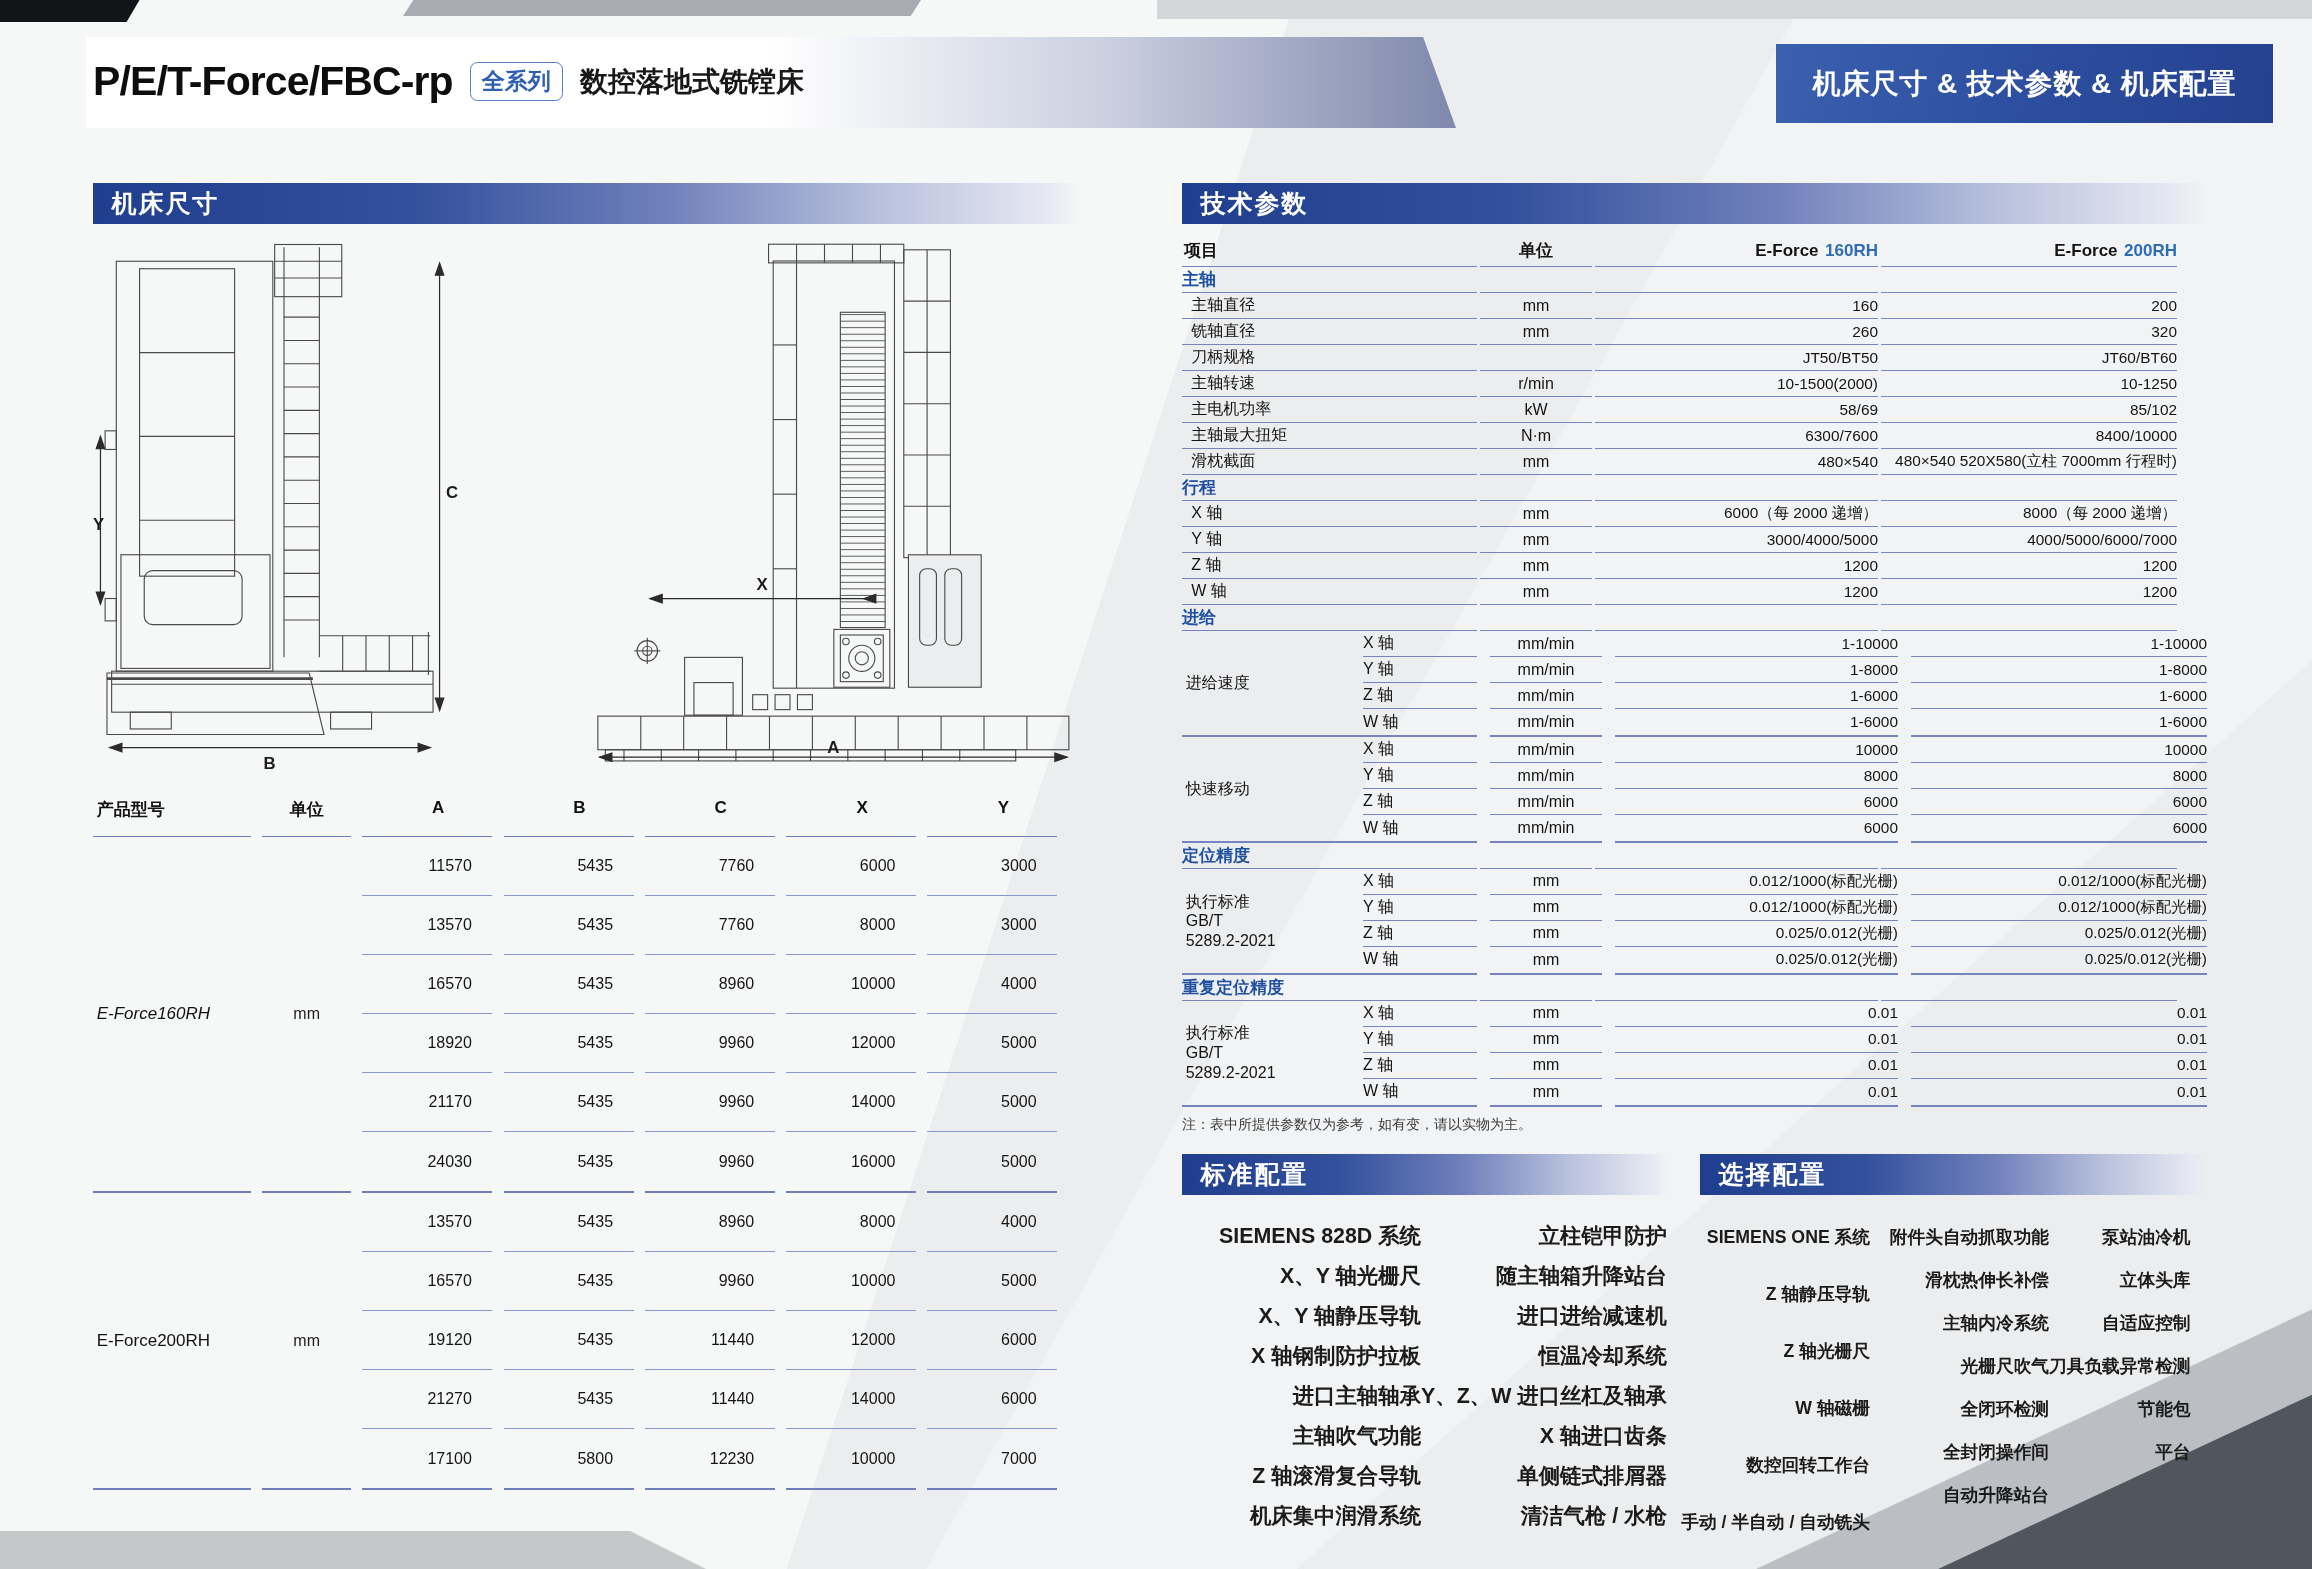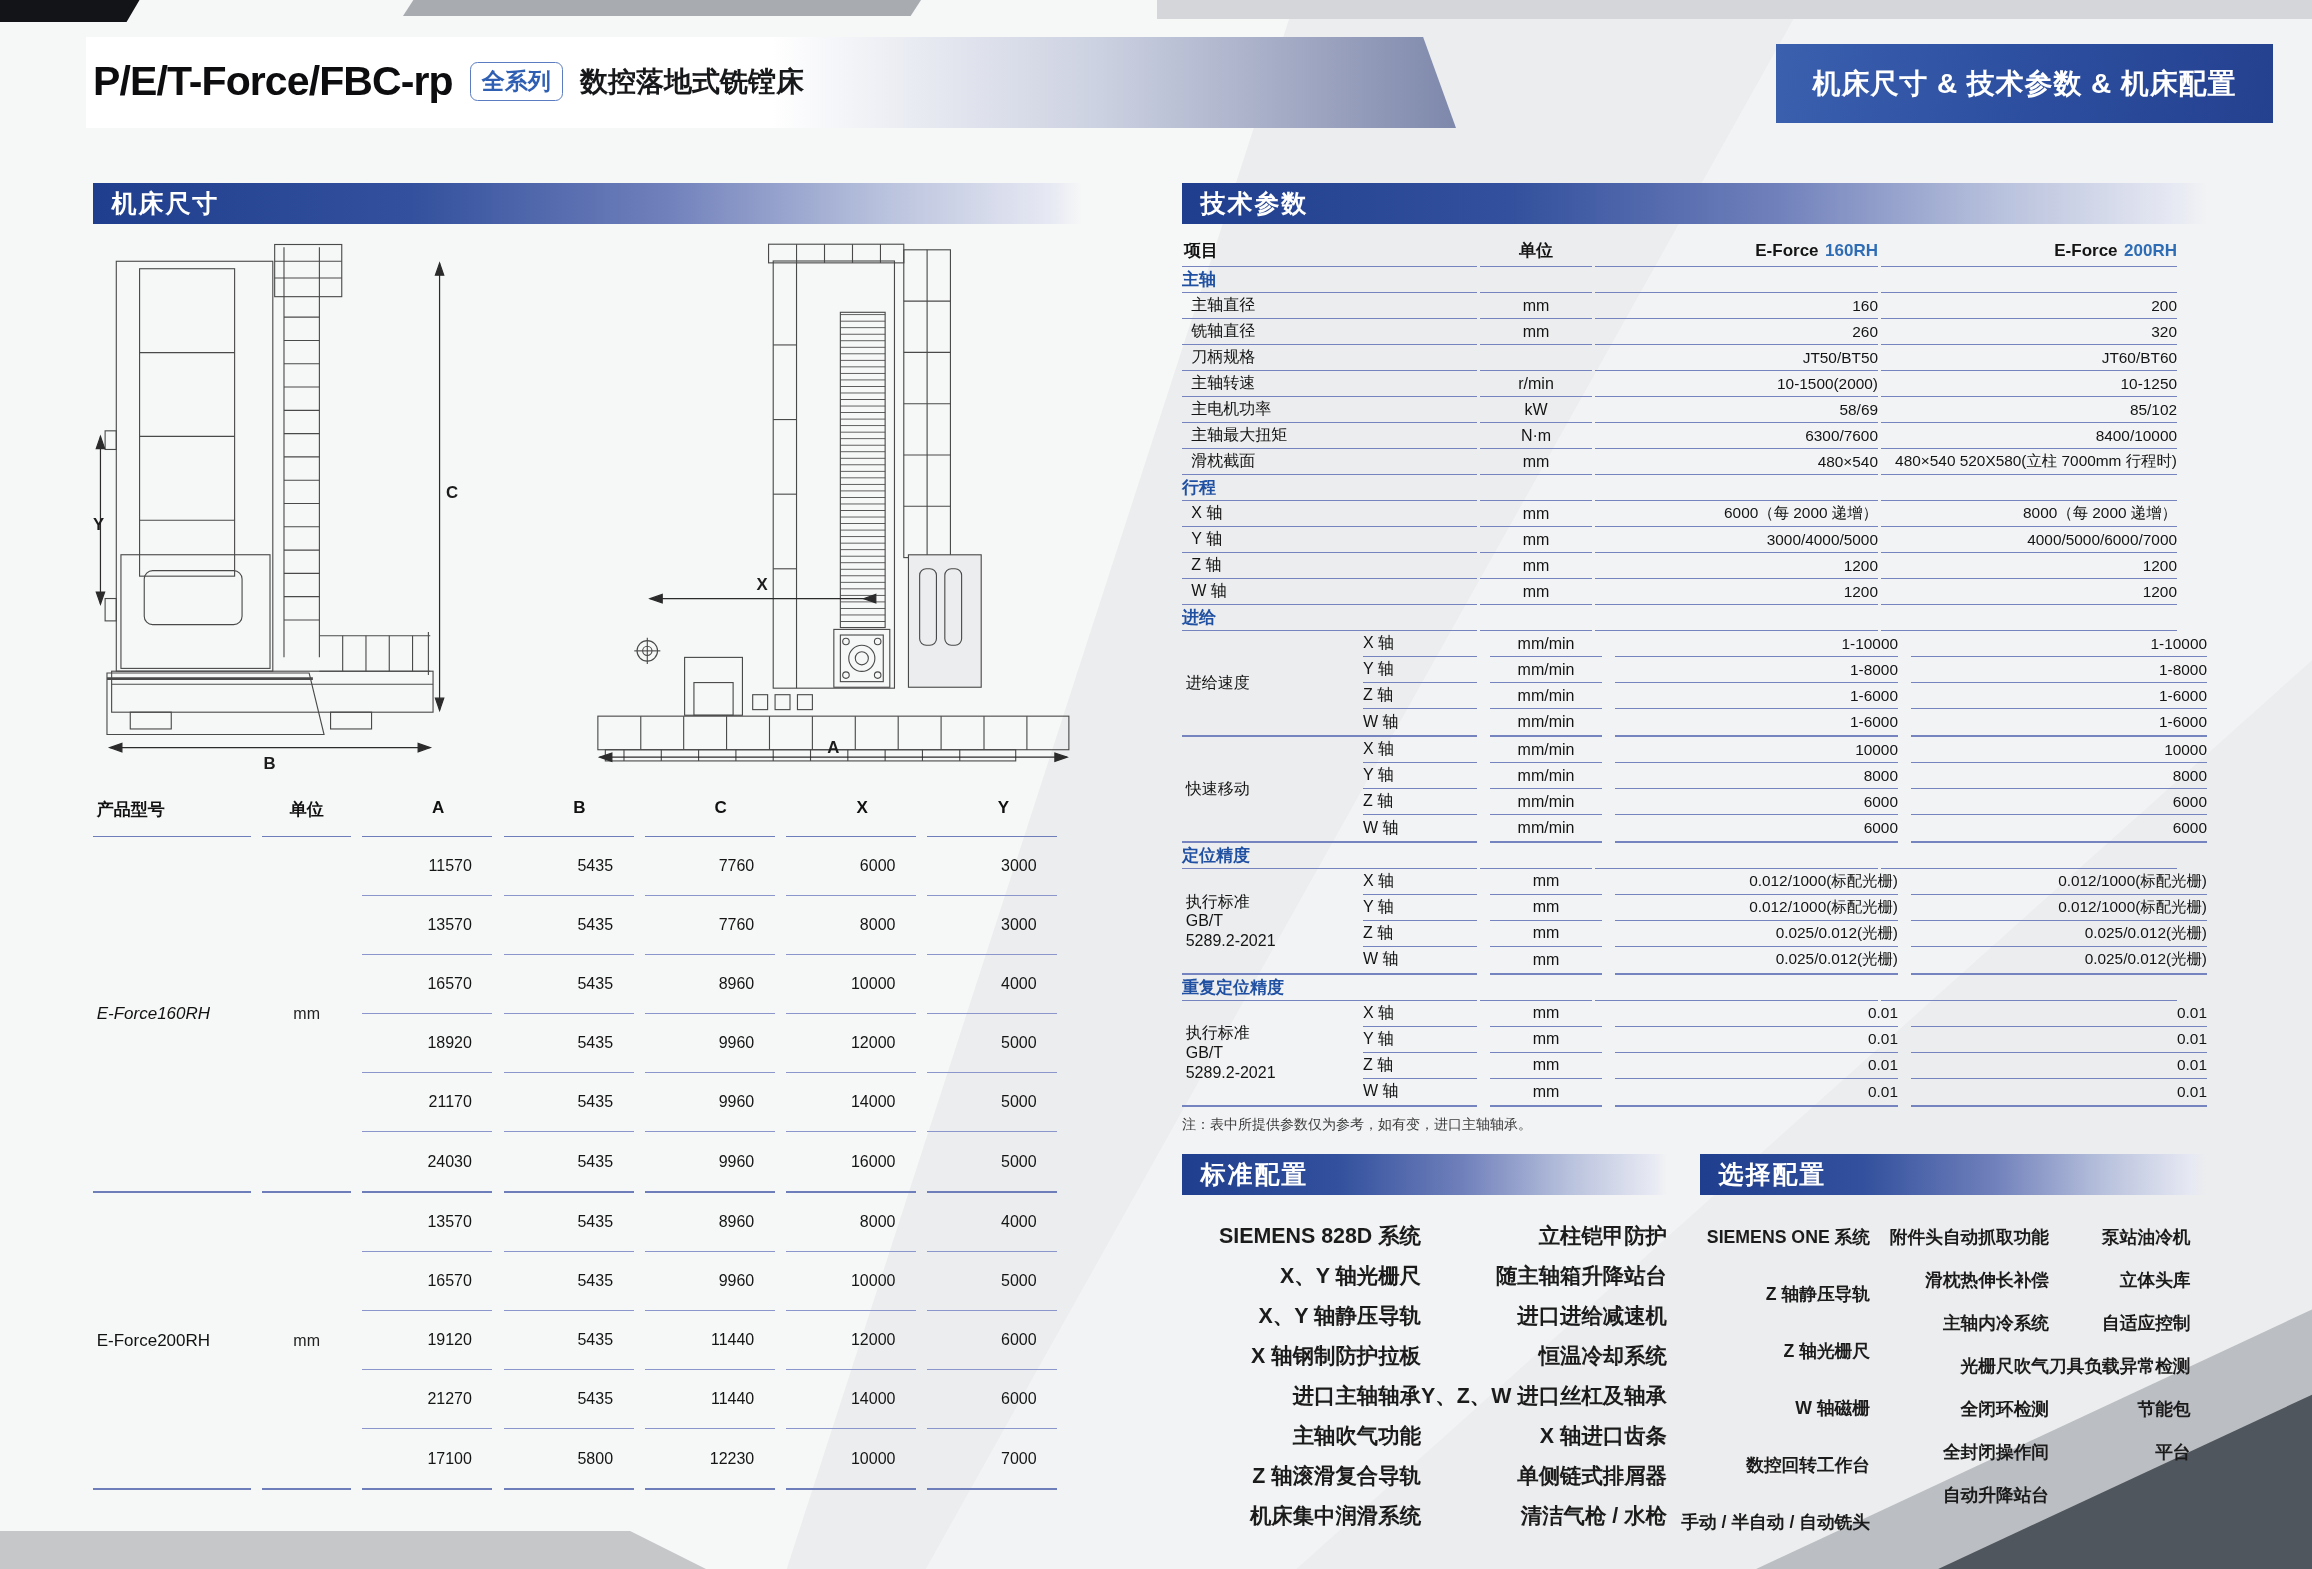--- a/index.html
+++ b/index.html
@@ -581,21 +581,21 @@
           <div class="g-val" style="grid-area: 4 / 4;">0.01</div>
           <div class="g-val" style="grid-area: 4 / 5;">0.01</div>
         </div>
         <div class="spec-sep">
           <div></div>
           <div></div>
           <div></div>
           <div></div>
         </div>
       </div>
-    <div class="spec-note">注：表中所提供参数仅为参考，如有变，进口主轴轴承。</div>
+    <div class="spec-note">注：表中所提供参数仅为参考，如有变，请以实物为主。</div>
 
     <div class="config-row">
       <div class="cfg-std">
         <div class="sec-bar">标准配置</div>
         <div class="cfg-cols" id="std-list">
             <div class="cfg-col cfg-col1">
               <div class="cfg-item">SIEMENS 828D 系统</div>
               <div class="cfg-item">X、Y 轴光栅尺</div>
               <div class="cfg-item">X、Y 轴静压导轨</div>
               <div class="cfg-item">X 轴钢制防护拉板</div>

